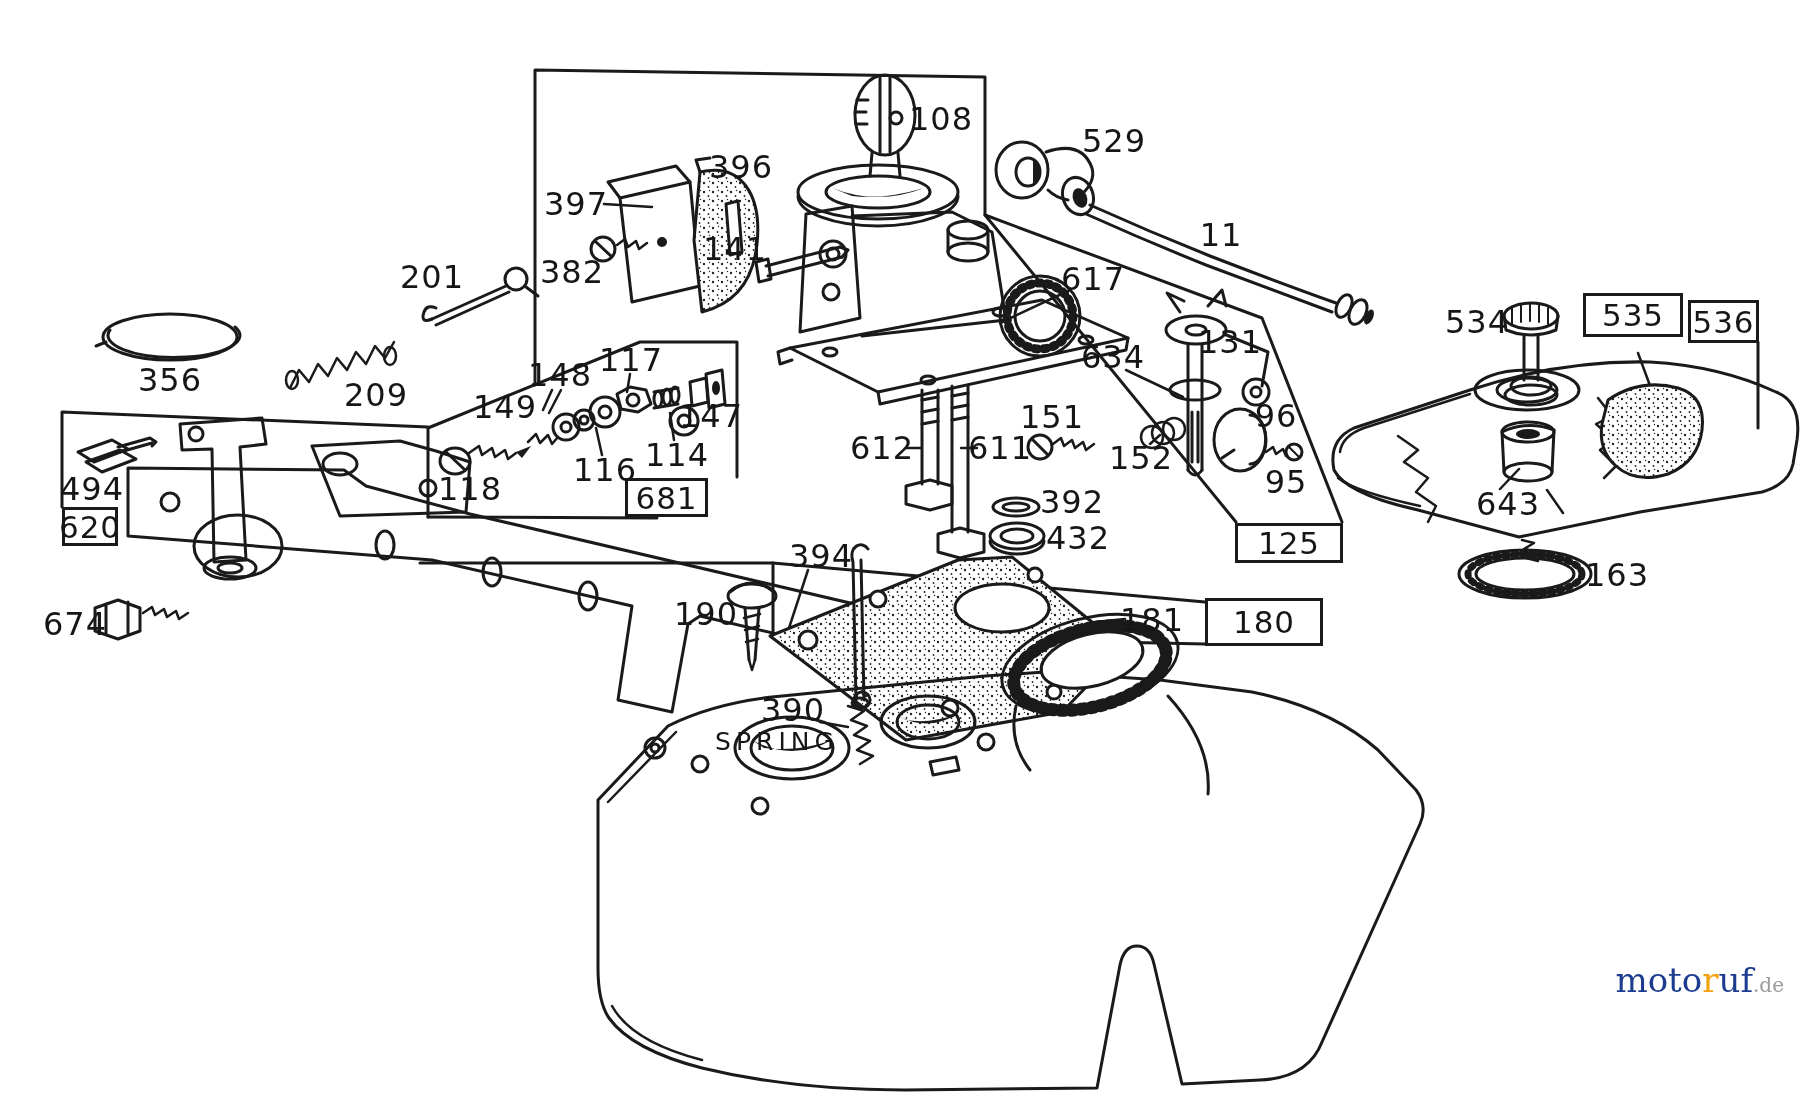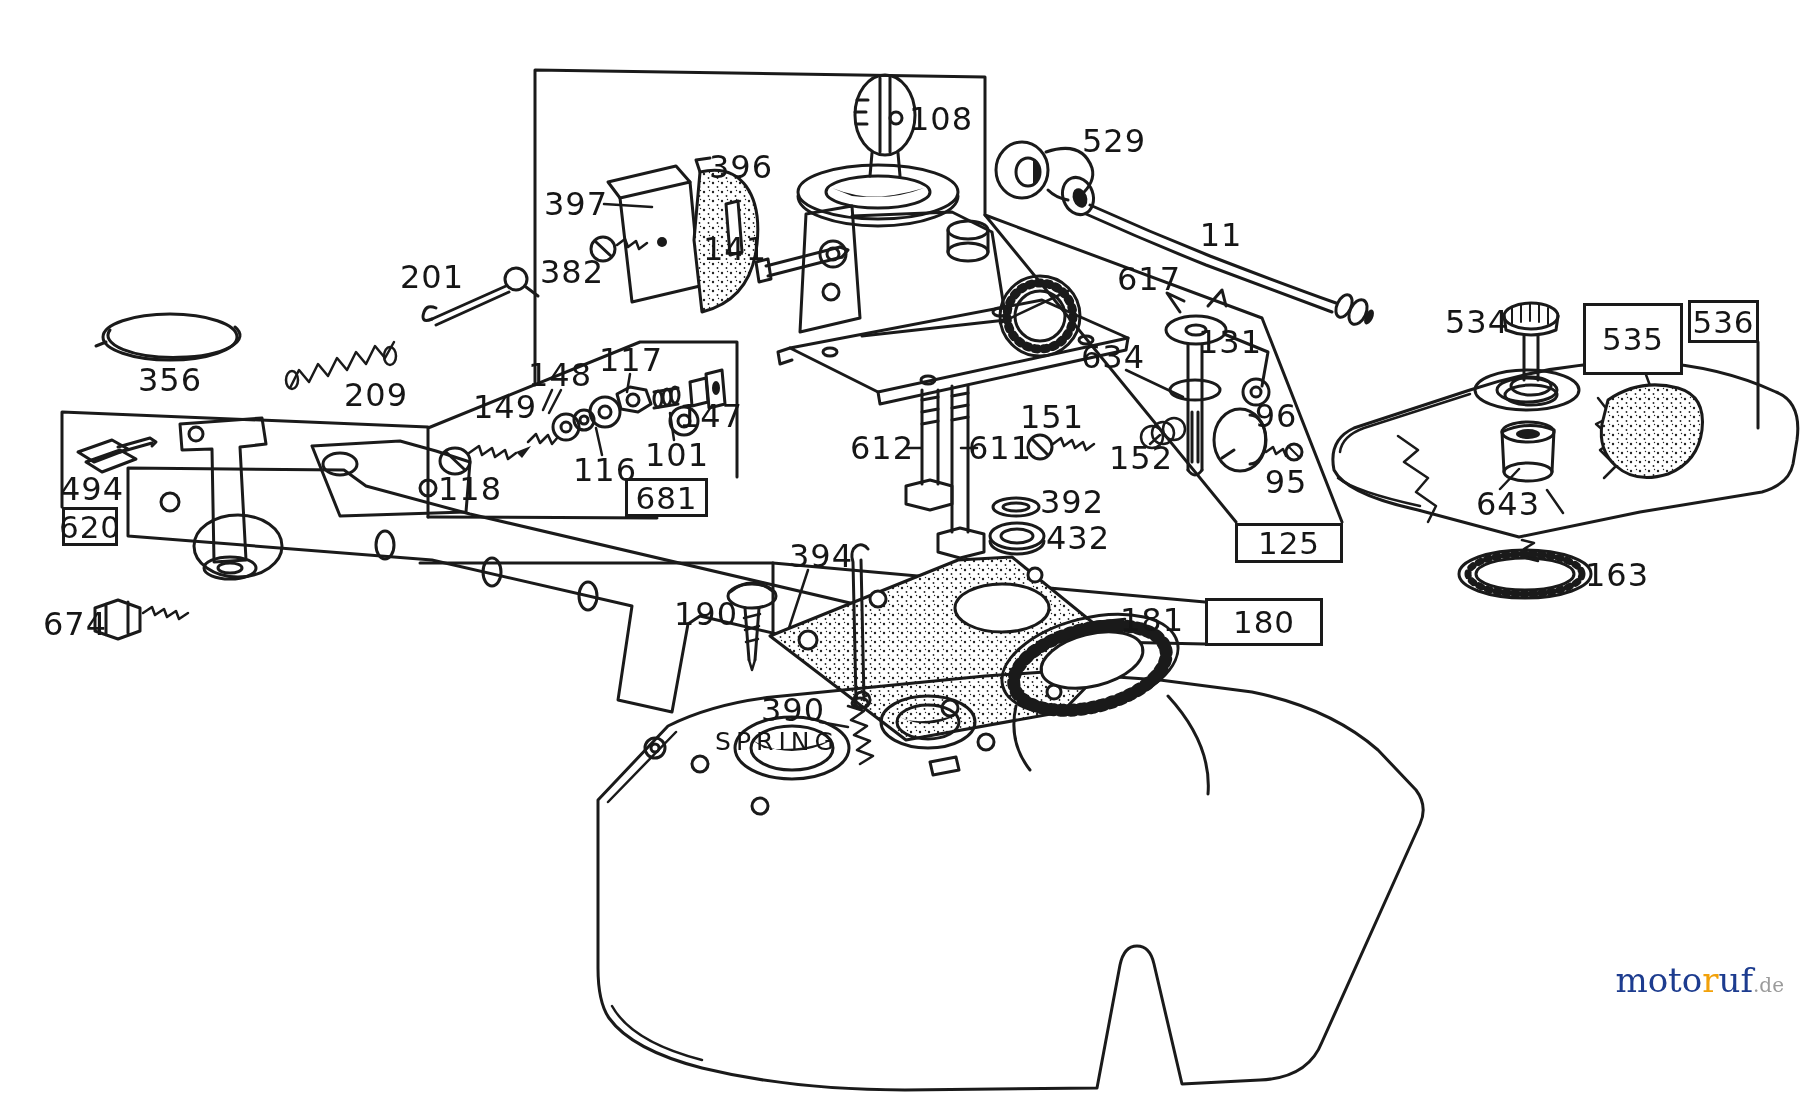--- a/index.html
+++ b/index.html
@@ -305,55 +305,55 @@
 </svg>
 
 <span class="lbl" style="left:941px;top:119px">108</span>
 <span class="lbl" style="left:741px;top:167px">396</span>
 <span class="lbl" style="left:576px;top:204px">397</span>
 <span class="lbl" style="left:572px;top:272px">382</span>
 <span class="lbl" style="left:735px;top:249px">141</span>
 <span class="lbl" style="left:432px;top:277px">201</span>
 <span class="lbl" style="left:1114px;top:141px">529</span>
 <span class="lbl" style="left:1221px;top:235px">11</span>
-<span class="lbl" style="left:1149px;top:279px">617</span>
+<span class="lbl" style="left:1093px;top:279px">617</span>
 <span class="lbl" style="left:882px;top:448px">612</span>
 <span class="lbl" style="left:1000px;top:448px">611</span>
 <span class="lbl" style="left:1113px;top:357px">634</span>
 <span class="lbl" style="left:1230px;top:342px">131</span>
 <span class="lbl" style="left:1052px;top:417px">151</span>
 <span class="lbl" style="left:1141px;top:458px">152</span>
 <span class="lbl" style="left:1276px;top:416px">96</span>
 <span class="lbl" style="left:1286px;top:482px">95</span>
 <span class="lbl" style="left:1072px;top:502px">392</span>
 <span class="lbl" style="left:1078px;top:538px">432</span>
 <span class="lbl" style="left:170px;top:380px">356</span>
 <span class="lbl" style="left:376px;top:395px">209</span>
 <span class="lbl" style="left:92px;top:489px">494</span>
 <span class="lbl" style="left:75px;top:624px">674</span>
 <span class="lbl" style="left:560px;top:375px">148</span>
 <span class="lbl" style="left:631px;top:360px">117</span>
 <span class="lbl" style="left:505px;top:407px">149</span>
 <span class="lbl" style="left:711px;top:416px">147</span>
 <span class="lbl" style="left:605px;top:470px">116</span>
-<span class="lbl" style="left:677px;top:455px">101</span>
+<span class="lbl" style="left:677px;top:455px">114</span>
 <span class="lbl" style="left:470px;top:489px">118</span>
 <span class="lbl" style="left:821px;top:556px">394</span>
 <span class="lbl" style="left:706px;top:614px">190</span>
 <span class="lbl" style="left:793px;top:710px">390</span>
 <span class="lbl spr" style="left:777px;top:741px">SPRING</span>
 <span class="lbl" style="left:1152px;top:620px">181</span>
 <span class="lbl" style="left:1477px;top:322px">534</span>
 <span class="lbl" style="left:1508px;top:504px">643</span>
 <span class="lbl" style="left:1617px;top:575px">163</span>
 
 <div class="bx" style="left:62px;top:507px;width:56px;height:39px">620</div>
 <div class="bx" style="left:625px;top:478px;width:83px;height:39px">681</div>
 <div class="bx" style="left:1235px;top:523px;width:108px;height:40px">125</div>
 <div class="bx" style="left:1205px;top:598px;width:118px;height:48px">180</div>
-<div class="bx" style="left:1583px;top:303px;width:100px;height:72px">535</div>
+<div class="bx" style="left:1583px;top:293px;width:100px;height:44px">535</div>
 <div class="bx" style="left:1688px;top:300px;width:71px;height:43px">536</div>
 
 <div class="wm">
   <span class="blue">moto</span><span class="orange">r</span><span class="blue">uf</span><span class="de">.de</span>
 </div>
 
 </div>
 
 </body></html>

